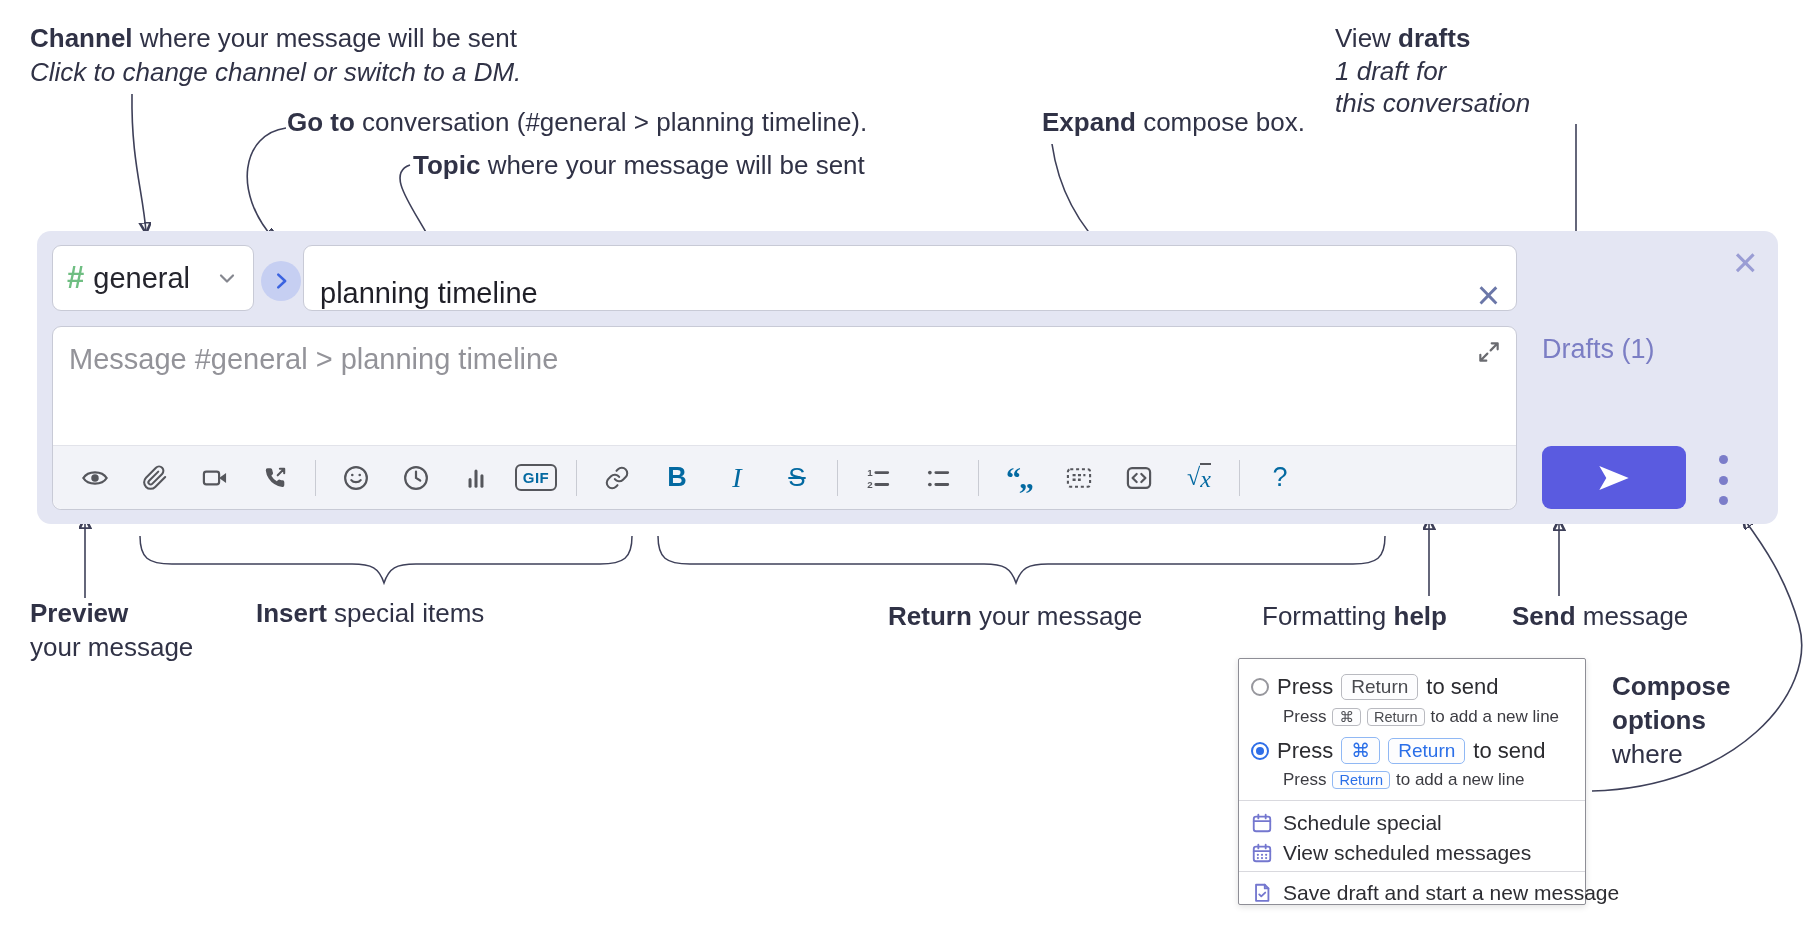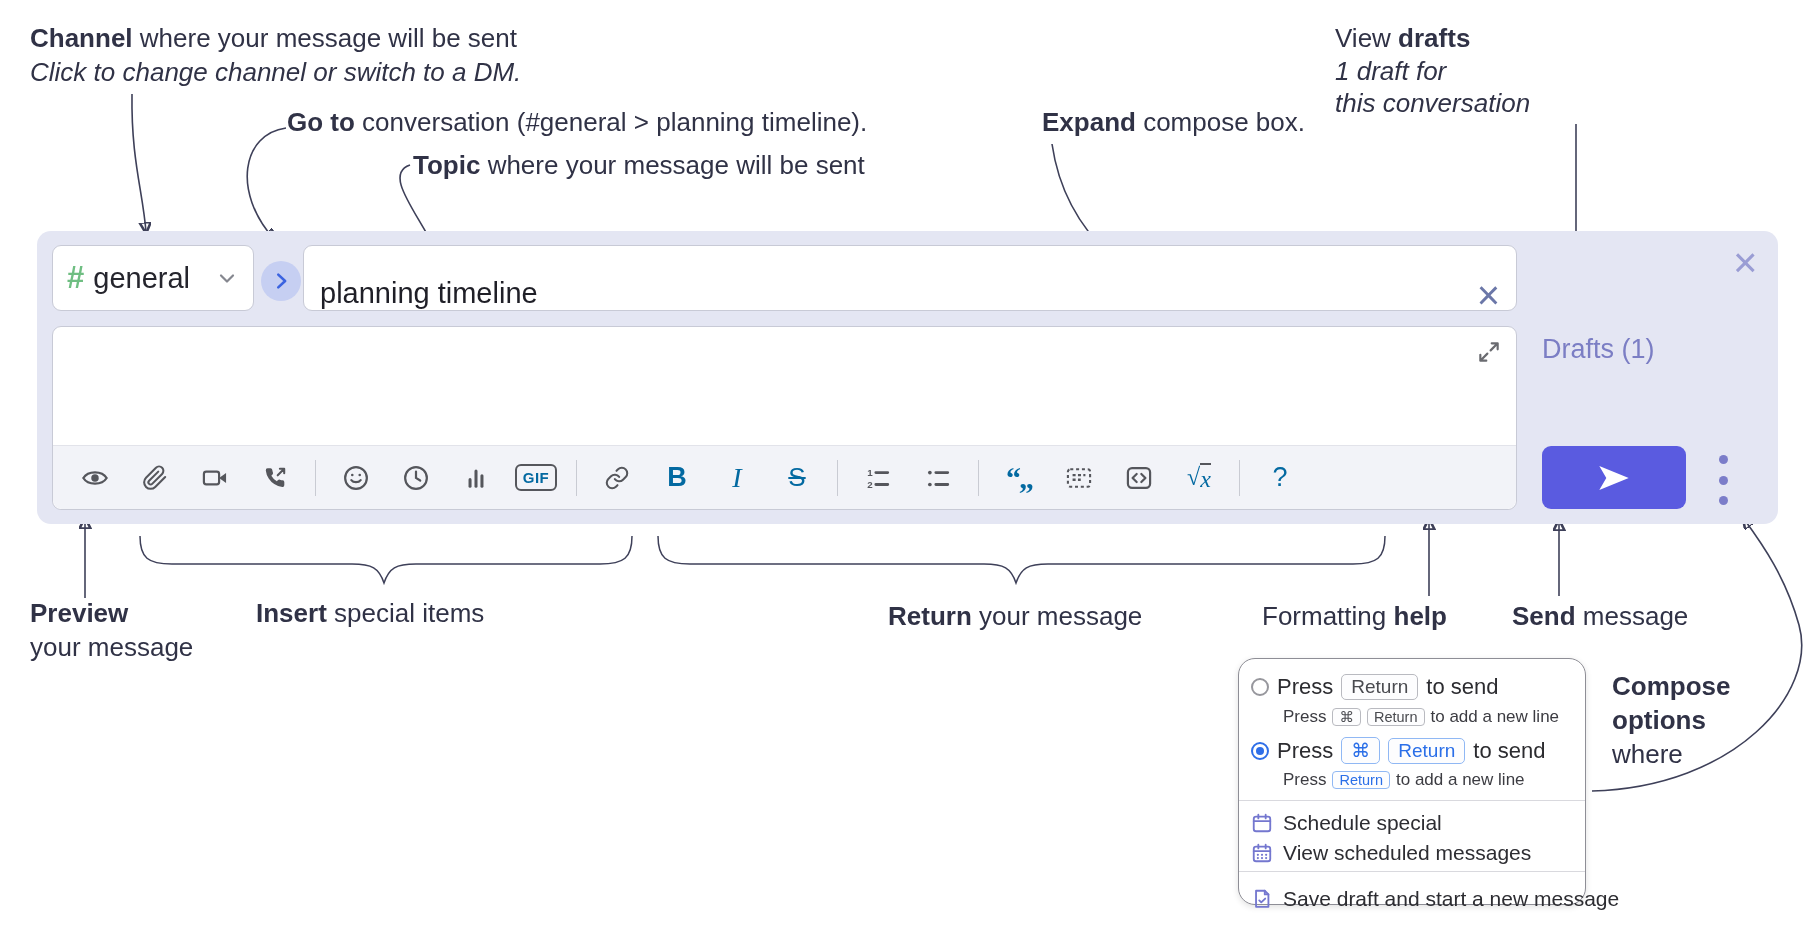--- a/index.html
+++ b/index.html
@@ -39,21 +39,21 @@
   .tbMath{font-size:24px;font-family:"Liberation Serif",serif;}
   .tbMath i{font-style:italic;border-top:2px solid #55565c;padding-top:1px;}
   .tbQ{font-family:"Liberation Serif",serif;font-weight:700;font-size:30px;letter-spacing:-2px;}
   .tbHelp{font-size:27px;}
   .drafts{left:1505px;top:103px;font-size:27px;color:#7b7ec4;cursor:pointer;}
   .sendbtn{left:1505px;top:215px;width:144px;height:63px;background:#5a5be0;border-radius:9px;display:flex;align-items:center;justify-content:center;cursor:pointer;}
   .dots{left:1672px;top:224px;width:28px;height:50px;display:flex;flex-direction:column;align-items:center;justify-content:space-between;cursor:pointer;}
   .dots span{width:9px;height:9px;border-radius:50%;background:#7b7dc9;}
   .closex{left:1696px;top:8px;font-size:42px;color:#9a9dd4;cursor:pointer;font-weight:400;}
   
-  .popup{left:1238px;top:658px;width:348px;height:247px;background:#fff;border:1.5px solid #8e8e96;border-radius:17px;box-shadow:0 2px 6px rgba(0,0,0,.12);box-sizing:border-box;}
+  .popup{left:1238px;top:658px;width:348px;height:247px;background:#fff;border:1.5px solid #8e8e96;border-radius:2px;box-shadow:0 2px 6px rgba(0,0,0,.12);box-sizing:border-box;}
   .prow{position:absolute;left:12px;display:flex;align-items:center;gap:8px;font-size:22px;color:#2c2c30;white-space:nowrap;}
   .psub{position:absolute;left:44px;display:flex;align-items:center;gap:6px;font-size:17px;color:#3c3c42;white-space:nowrap;}
   .radio{width:18px;height:18px;border:2px solid #97979d;border-radius:50%;box-sizing:border-box;flex:none;}
   .radio.sel{border-color:#2f6fe8;position:relative;}
   .radio.sel::after{content:"";position:absolute;left:3px;top:3px;width:8px;height:8px;border-radius:50%;background:#2f6fe8;}
   .key{border:1.5px solid #b9bac0;border-radius:5px;padding:1px 9px;background:#fdfdfe;color:#4a4b50;font-size:19px;}
   .key.sm{font-size:14.5px;padding:0 6px;border-radius:4px;}
   .key.blue{border-color:#90b8f4;color:#2b6fe8;}
   .pdiv{position:absolute;left:0;width:100%;height:1px;background:#d9d9de;}
   .pitem{position:absolute;left:12px;display:flex;align-items:center;gap:10px;font-size:21px;color:#2d2d32;white-space:nowrap;cursor:pointer;}
@@ -105,20 +105,21 @@
         <polyline points="9,5 16.5,12 9,19" fill="none" stroke="#3b63e0" stroke-width="2.8" stroke-linecap="round" stroke-linejoin="round"></polyline>
       </svg>
   </div>
 
   <div class="abs whitebox topicbox">
     <span class="topictext">planning timeline</span>
     <span class="clearx">×</span>
   </div>
 
   <div class="abs whitebox msgbox">
+    <span class="placeholder">Message #general &gt; planning timeline</span>
     <span class="expand">
       <svg width="26" height="26" viewBox="0 0 24 24" fill="none" stroke="#6a6b70" stroke-width="2" stroke-linecap="round" stroke-linejoin="round">
           <path d="M13.5 10.5 L20 4 M20 4 h-5.5 M20 4 v5.5"></path>
           <path d="M10.5 13.5 L4 20 M4 20 h5.5 M4 20 v-5.5"></path>
         </svg>
     </span>
 
     <div class="toolbar">
       <span class="tbtn">
           <svg width="28" height="28" viewBox="0 0 24 24" fill="none" stroke="#55565c" stroke-width="1.9">
@@ -279,21 +280,21 @@
   </div>
   <div class="pitem" style="top:182px;text-align:center;">
     <svg class="micon" viewBox="0 0 24 24" fill="none" stroke="#7477cf" stroke-width="2" stroke-linecap="round">
         <rect x="3" y="5" width="18" height="16" rx="2.5"></rect>
         <path d="M3 10 h18 M8 3 v4 M16 3 v4"></path>
         <path d="M7.5 14 h.01 M12 14 h.01 M16.5 14 h.01 M7.5 17.5 h.01 M12 17.5 h.01 M16.5 17.5 h.01" stroke-width="2.4"></path>
       </svg>
     <span>View scheduled messages</span>
   </div>
   <div class="pdiv" style="top:212px;"></div>
-  <div class="pitem" style="top:228px;">
+  <div class="pitem" style="top:222px;">
     <svg class="micon" viewBox="0 0 24 24" fill="none" stroke="#7477cf" stroke-width="2" stroke-linecap="round" stroke-linejoin="round">
         <path d="M5.5 3 h9.5 l4 4 v13.5 h-13.5 z"></path>
         <path d="M15 3 v4 h4"></path>
         <path d="M9 13.5 l2.2 2.2 L15.5 11.5"></path>
       </svg>
     <span>Save draft and start a new message</span>
   </div>
 </div>
 
 </body></html>

